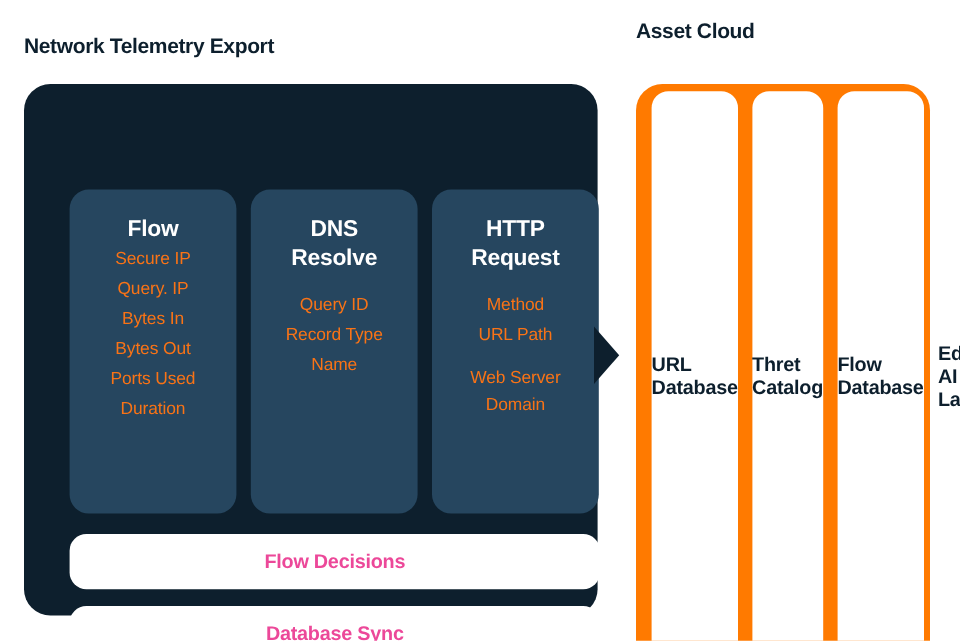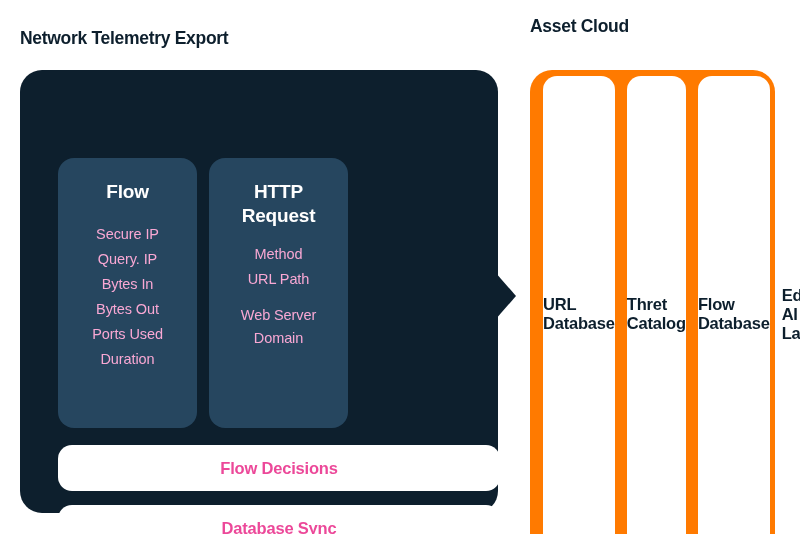--- a/index.html
+++ b/index.html
@@ -66,25 +66,24 @@
     box-sizing: border-box;
     padding: 22px 8px 10px 8px;
     text-align: center;
   }
   .tcard-title {
     color: #ffffff;
     font-weight: bold;
     font-size: 19px;
     line-height: 24px;
     letter-spacing: -0.2px;
-    margin-bottom: 18px;
   }
   .tcard-title.two-line { margin-bottom: 14px; }
   .tcard-item {
-    color: #f9a8d4;
+    color: #f97316;
     font-size: 14.5px;
     line-height: 25px;
     letter-spacing: -0.1px;
     white-space: nowrap;
   }
   .tcard-item.spaced { margin-top: 12px; }
   .tcard-item.tight  { line-height: 23px; }
 
   
   .bar {
@@ -147,20 +146,29 @@
     <div class="tcard">
       <div class="tcard-title">Flow</div>
       <div class="tcard-item">Secure IP</div>
       <div class="tcard-item">Query. IP</div>
       <div class="tcard-item">Bytes In</div>
       <div class="tcard-item">Bytes Out</div>
       <div class="tcard-item">Ports Used</div>
       <div class="tcard-item">Duration</div>
     </div>
 
+    <div class="tcard">
+      <div class="tcard-title two-line">
+        <div>DNS</div>
+        <div>Resolve</div>
+      </div>
+      <div class="tcard-item">Query ID</div>
+      <div class="tcard-item">Record Type</div>
+      <div class="tcard-item">Name</div>
+    </div>
 
     <div class="tcard">
       <div class="tcard-title two-line">
         <div>HTTP</div>
         <div>Request</div>
       </div>
       <div class="tcard-item">Method</div>
       <div class="tcard-item">URL Path</div>
       <div class="tcard-item spaced tight">Web Server</div>
       <div class="tcard-item tight">Domain</div>

